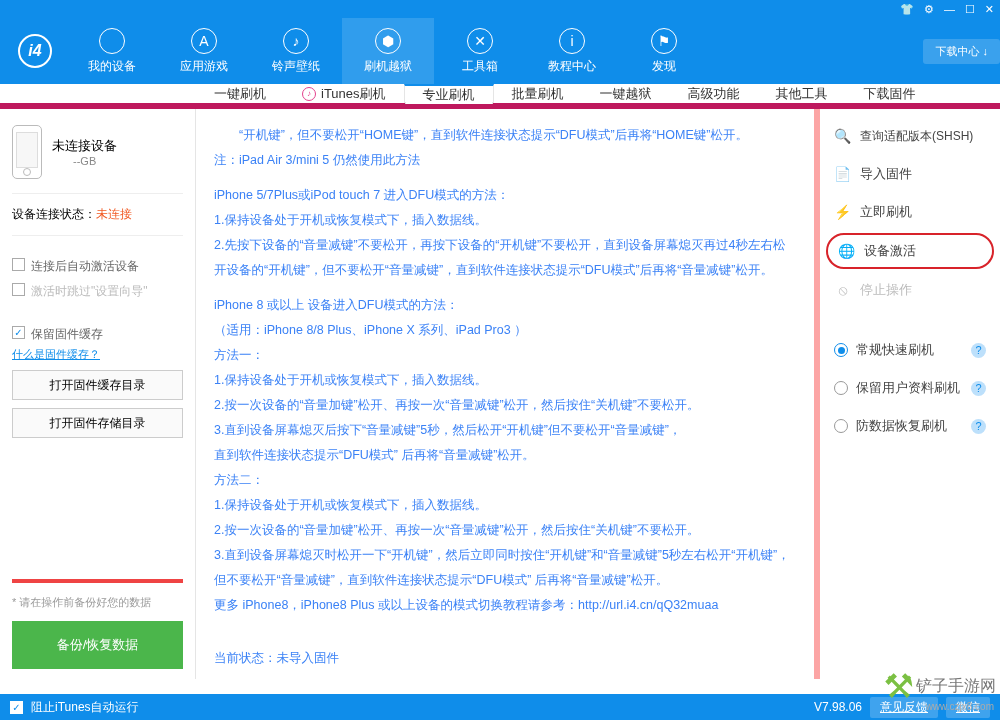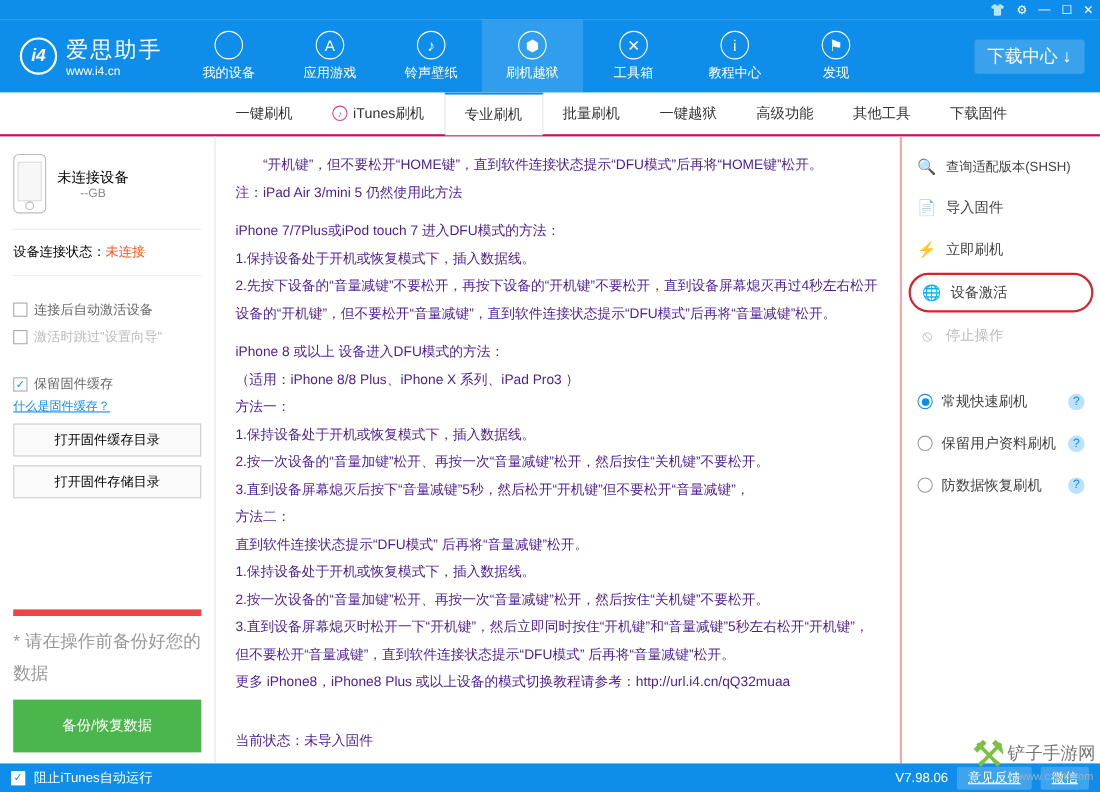--- a/index.html
+++ b/index.html
@@ -12,50 +12,50 @@
 .logo-area { display: flex; align-items: center; padding: 0 14px 0 18px; gap: 8px; justify-content: flex-end; }
 .logo-circle { width: 34px; height: 34px; border: 2.5px solid #fff; border-radius: 50%; display: flex; align-items: center; justify-content: center; font-size: 16px; font-weight: bold; font-style: italic; }
 .logo-text { font-size: 20px; font-weight: 500; letter-spacing: 2px; }
 .logo-sub { font-size: 11px; }
 
 .nav-tabs { display: flex; height: 66px; }
 .nav-tab { width: 92px; display: flex; flex-direction: column; align-items: center; justify-content: center; font-size: 12px; gap: 4px; cursor: pointer; }
 .nav-tab.active { background: rgba(255,255,255,0.14); }
 .nav-icon { width: 26px; height: 26px; border: 1.8px solid #fff; border-radius: 50%; display: flex; align-items: center; justify-content: center; font-size: 14px; }
 
-.dl-center { margin-left: auto; margin-right: 14px; background: rgba(255,255,255,0.18); color: #fff; padding: 5px 12px; border-radius: 3px; font-size: 16px; cursor: pointer; }
-
-.subnav { height: 40px; border-bottom: 2px solid #be185d; display: flex; align-items: stretch; padding-left: 196px; font-size: 13px; }
+.dl-center { margin-left: auto; background: rgba(255,255,255,0.18); color: #fff; padding: 5px 12px; border-radius: 3px; font-size: 11px; cursor: pointer; }
+
+.subnav { height: 25px; border-bottom: 6px solid #be185d; display: flex; align-items: stretch; padding-left: 196px; font-size: 13px; }
 .subnav-item { padding: 0 18px; display: flex; align-items: center; gap: 5px; cursor: pointer; color: #333; position: relative; }
 .subnav-item.active { color: #333; font-weight: 500; }
 .subnav-item.active::after { content:""; position:absolute; left:0; right:0; bottom:-1px; height:2px; background:#fff; border-left:1px solid #e5e5e5; border-right:1px solid #e5e5e5; }
 .subnav-item.active { border-top: 2px solid #0f8dea; background:#fff; border-left:1px solid #e5e5e5; border-right:1px solid #e5e5e5; }
 .itunes-ico { width:14px; height:14px; border:1.5px solid #e4418d; border-radius:50%; display:inline-flex; align-items:center; justify-content:center; color:#e4418d; font-size:8px;}
 
 .body-row { display: flex; height: 570px; }
 
 .sidebar-left { width: 196px; border-right: 1px solid #e5e5e5; padding: 10px 12px; font-size: 12px; display:flex; flex-direction:column; }
 .device-box { display: flex; align-items: center; gap: 10px; padding: 6px 0 14px; }
 .phone-ico { width: 30px; height: 54px; border: 1.5px solid #bbb; border-radius: 5px; position: relative; }
 .phone-ico::before { content:""; position:absolute; top:6px; left:3px; right:3px; bottom:10px; background:#f7f7f7; border:1px solid #ddd; }
 .phone-ico::after { content:""; position:absolute; bottom:2px; left:50%; transform:translateX(-50%); width:6px; height:6px; border:1px solid #bbb; border-radius:50%; }
 .device-name { font-size: 13px; font-weight: 400; }
 .device-size { font-size: 11px; color: #888; margin-left: 21px; }
 .conn-status { padding: 12px 0; border-top:1px solid #eee; border-bottom:1px solid #eee; }
 .conn-status b { color: #f15a24; font-weight:500; }
-.chk-row { display: flex; align-items: center; gap: 6px; padding: 4px 0; color: #666; }
+.chk-row { display: flex; gap: 6px; padding: 4px 0; color: #666; }
 .chk-row.disabled { color: #bbb; }
 .chk { width: 13px; height: 13px; border: 1px solid #aaa; display: inline-flex; align-items:center; justify-content:center; font-size:10px; color:#0f8dea; }
 .chk.checked::before { content:"✓"; }
 .cache-link { color:#0f8dea; text-decoration: underline; font-size:11px; }
 .side-btn { width: 100%; height: 30px; border: 1px solid #ccc; background: #fafafa; font-size: 12px; margin-top: 8px; cursor: pointer; }
-.bottom-notes { margin-top:auto; padding: 10px 0 8px; color:#999; font-size:16px; line-height:1.8; border-top:6px solid #ef4444;}
+.bottom-notes { margin-top:auto; padding: 10px 0 8px; color:#999; font-size:11px; line-height:1.8; border-top:4px solid #ef4444;}
 .backup-btn { width:100%; height:48px; background:#4bb64b; color:#fff; border:none; font-size:13px; cursor:pointer; }
 
-.main { flex: 1; padding: 14px 18px 19px; font-size: 12.5px; color: #4c1d95; line-height: 2; overflow: hidden; font-family: SimSun, serif; border-right:2px solid #fca5a5; }
+.main { flex: 1; padding: 14px 18px 19px; font-size: 12.5px; color: #3b82f6; line-height: 2; overflow: hidden; font-family: SimSun, serif; border-right:6px solid #fca5a5; }
 .main .status-line { margin-top: 28px; }
 
 .sidebar-right { width: 180px; padding: 8px 0; font-size: 13px; }
 .r-item { display: flex; align-items: center; gap: 8px; padding: 10px 14px; cursor: pointer; color:#444; }
 .r-item.disabled { color:#bbb; }
 .r-item.hl { border: 2.5px solid #d8232a; border-radius: 20px; margin: 2px 6px; padding: 7px 10px; }
 .r-ico { width:18px; height:18px; display:inline-flex; align-items:center; justify-content:center; font-size:14px; }
 .c-blue{color:#0f8dea;} .c-orange{color:#f5a623;} .c-green{color:#4bb64b;}
 .r-divider { height: 22px; }
 .radio { width:14px; height:14px; border:1.5px solid #999; border-radius:50%; display:inline-flex; align-items:center; justify-content:center; }
@@ -80,24 +80,20 @@
   <span>👕</span>
   <span>⚙</span>
   <span>—</span>
   <span>☐</span>
   <span>✕</span>
 </div>
 
 <div class="header">
   <div class="logo-area">
     <div class="logo-circle">i4</div>
-    <div>
-      <div class="logo-text">爱思助手</div>
-      <div class="logo-sub">www.i4.cn</div>
-    </div>
   </div>
   <div class="nav-tabs">
     <div class="nav-tab">
         <div class="nav-icon"></div>
         <span>我的设备</span>
       </div>
     <div class="nav-tab">
         <div class="nav-icon">A</div>
         <span>应用游戏</span>
       </div>
@@ -171,32 +167,32 @@
     <div class="bottom-notes">
       <div>* 请在操作前备份好您的数据</div>
     </div>
     <button class="backup-btn">备份/恢复数据</button>
   </div>
 
   <div class="main">
     <div style="text-indent:2em">“开机键”，但不要松开“HOME键”，直到软件连接状态提示“DFU模式”后再将“HOME键”松开。</div>
     <div>注：iPad Air 3/mini 5 仍然使用此方法</div>
     <div style="height:10px"></div>
-    <div>iPhone 7/7Plus或iPod touch 7 进入DFU模式的方法：</div>
+    <div>iPhone 5/7Plus或iPod touch 7 进入DFU模式的方法：</div>
     <div>1.保持设备处于开机或恢复模式下，插入数据线。</div>
     <div style="padding-left:0;text-indent:0">2.先按下设备的“音量减键”不要松开，再按下设备的“开机键”不要松开，直到设备屏幕熄灭再过4秒左右松开设备的“开机键”，但不要松开“音量减键”，直到软件连接状态提示“DFU模式”后再将“音量减键”松开。</div>
     <div style="height:10px"></div>
     <div>iPhone 8 或以上 设备进入DFU模式的方法：</div>
     <div>（适用：iPhone 8/8 Plus、iPhone X 系列、iPad Pro3 ）</div>
     <div>方法一：</div>
     <div>1.保持设备处于开机或恢复模式下，插入数据线。</div>
     <div>2.按一次设备的“音量加键”松开、再按一次“音量减键”松开，然后按住“关机键”不要松开。</div>
     <div>3.直到设备屏幕熄灭后按下“音量减键”5秒，然后松开“开机键”但不要松开“音量减键”，</div>
+    <div>直到软件连接状态提示“DFU模式” 后再将“音量减键”松开。</div>
     <div>方法二：</div>
-    <div>直到软件连接状态提示“DFU模式” 后再将“音量减键”松开。</div>
     <div>1.保持设备处于开机或恢复模式下，插入数据线。</div>
     <div>2.按一次设备的“音量加键”松开、再按一次“音量减键”松开，然后按住“关机键”不要松开。</div>
     <div>3.直到设备屏幕熄灭时松开一下“开机键”，然后立即同时按住“开机键”和“音量减键”5秒左右松开“开机键”，但不要松开“音量减键”，直到软件连接状态提示“DFU模式” 后再将“音量减键”松开。</div>
     <div>更多 iPhone8，iPhone8 Plus 或以上设备的模式切换教程请参考：http://url.i4.cn/qQ32muaa</div>
     <div class="status-line"><span>当前状态：</span><span>未导入固件</span></div>
   </div>
 
   <div class="sidebar-right">
     <div class="r-item">
         <span class="r-ico c-blue">🔍</span>

